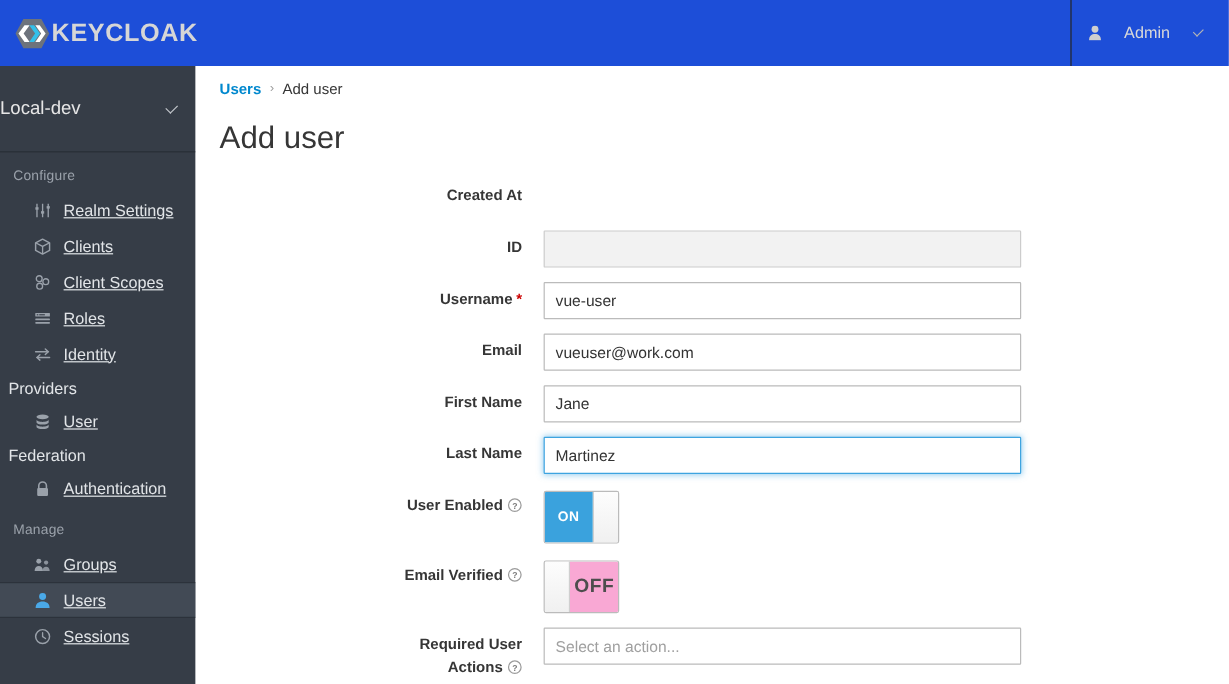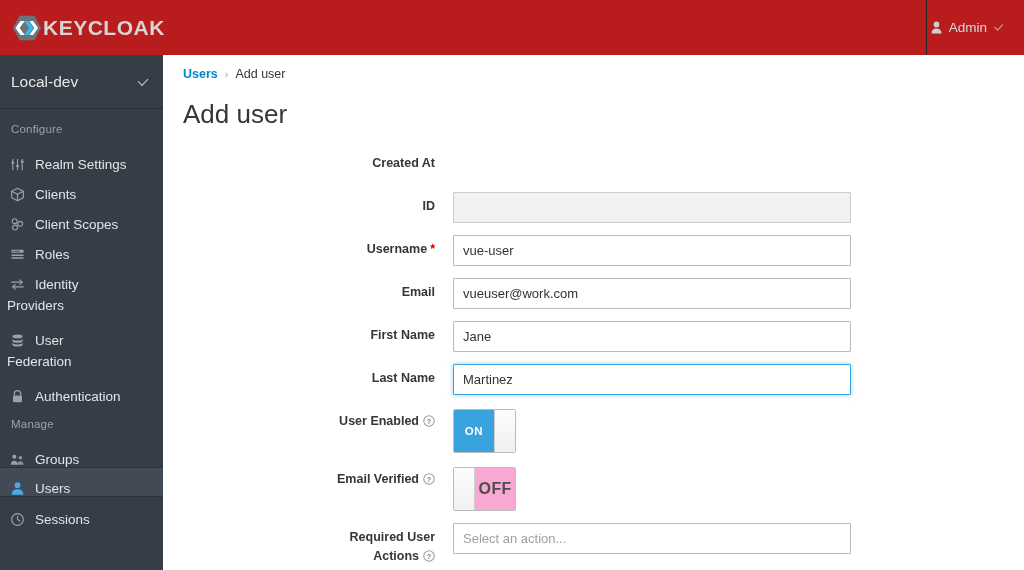--- a/index.html
+++ b/index.html
@@ -8,73 +8,74 @@
     width: 1024px; height: 570px;
     overflow: hidden;
     background: #fff;
     font-family: "Liberation Sans", sans-serif;
   }
 
   
   #masthead {
     position: absolute; top: 0; left: 0;
     width: 1024px; height: 55px;
-    background: #b91c1c;
+    background: #1d4ed8;
     display: flex; align-items: center;
   }
   #brand { display: flex; align-items: center; padding-left: 12px; }
   #brand-logo { width: 30px; height: 30px; display: block; }
   #brand-text {
     color: #d6d6d6; font-size: 21px; font-weight: bold;
     letter-spacing: .5px; margin-left: 1px;
   }
   #masthead-right {
     margin-left: auto; height: 55px;
     display: flex; align-items: center;
     border-left: 1px solid #252525;
-    padding: 0 20px 0 4px;
+    padding: 0 20px 0 14px;
+    gap: 12px;
   }
   .user-icon { width: 11px; height: 13px; margin-right: 7px; }
   #user-name { color: #d9d9d9; font-size: 13.5px; }
   .caret-down {
     margin-left: 9px; width: 8px; height: 5px;
     border-left: 1.4px solid #b5b5b5;
     border-bottom: 1.4px solid #b5b5b5;
     transform: rotate(-45deg) translateY(-2px);
   }
 
   
   #sidebar {
     position: absolute; top: 55px; left: 0;
     width: 163px; height: 515px;
     background: #363d47;
   }
   #realm-selector {
-    height: 54px; display: flex; align-items: center;
-    padding: 0 14px 0 11px;
+    height: 72px; display: flex; align-items: center;
+    padding: 0 14px 0 0;
     border-bottom: 1px solid #292e36;
     cursor: pointer;
   }
   #realm-name { color: #e6e6e6; font-size: 15.5px; flex: 1; }
   .realm-caret {
     width: 9px; height: 6px;
     border-left: 1.6px solid #c3c7cc;
     border-bottom: 1.6px solid #c3c7cc;
     transform: rotate(-45deg) translateY(-2px);
   }
   .nav-section {
     color: #9aa1aa; font-size: 11.5px;
     padding: 14px 0 7px 11px;
     letter-spacing: .2px;
   }
   .nav-item {
-    display: flex; align-items: flex-end;
-    height: 30px; padding-left: 10px;
+    display: flex; align-items: center;
+    height: 30px; padding-left: 28px;
     color: #e2e5e8; font-size: 13.5px;
-    cursor: pointer; position: relative;
+    cursor: pointer; position: relative; text-decoration: underline;
   }
   .nav-item.active {
     background: #424a55;
     border-top: 1px solid #2c323b;
     border-bottom: 1px solid #2c323b;
   }
   .nav-icon {
     width: 15px; height: 15px;
     margin-right: 10px; flex: 0 0 15px;
     display: block;

